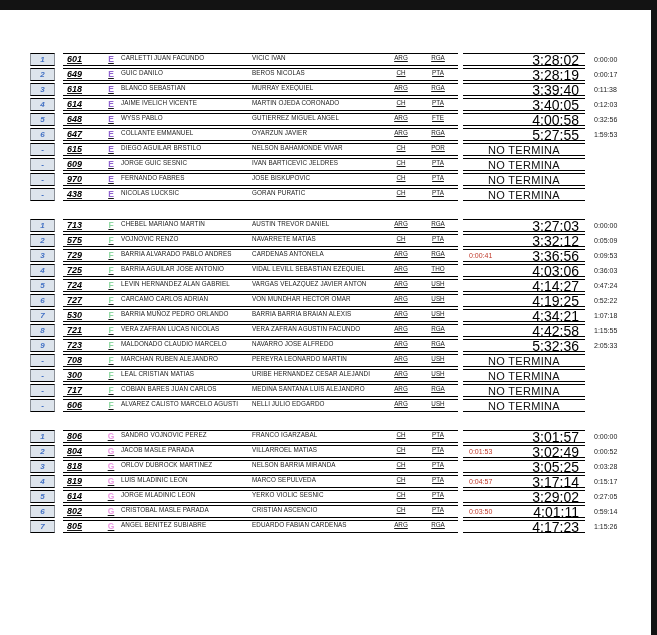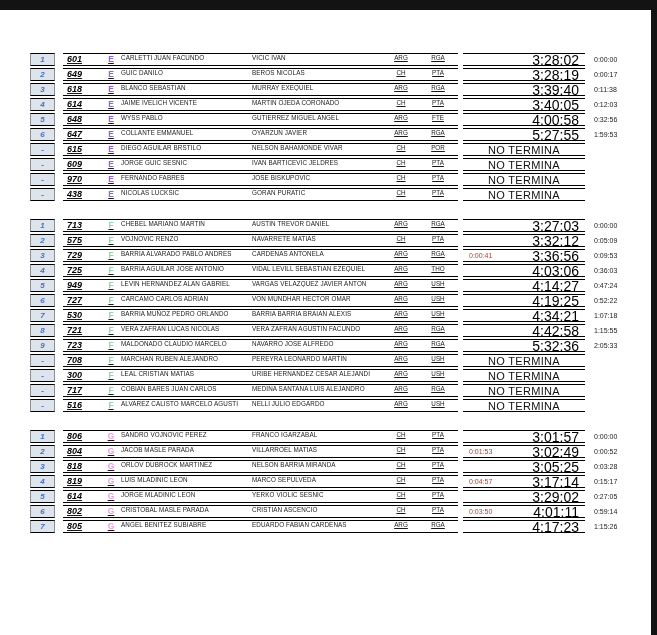--- a/index.html
+++ b/index.html
@@ -270,21 +270,21 @@
             <span class="region">THO</span>
           </div>
           <div class="timeblock">
             <span class="time">4:03:06</span>
           </div>
           <div class="gapcol">0:36:03</div>
         </div>
         <div class="row">
           <div class="pos" style="background: rgb(221, 228, 236); color: rgb(68, 114, 196);">5</div>
           <div class="main">
-            <span class="bib">949</span>
+            <span class="bib">724</span>
             <span class="cat" style="color: rgb(144, 217, 164);">F</span>
             <span class="n1">LEVIN HERNANDEZ ALAN GABRIEL</span>
             <span class="n2">VARGAS VELAZQUEZ JAVIER ANTON</span>
             <span class="country">ARG</span>
             <span class="region">USH</span>
           </div>
           <div class="timeblock">
             <span class="time">4:14:27</span>
           </div>
           <div class="gapcol">0:47:24</div>
@@ -390,21 +390,21 @@
             <span class="region">RGA</span>
           </div>
           <div class="timeblock">
             <span class="nt">NO TERMINA</span>
           </div>
           <div class="gapcol"></div>
         </div>
         <div class="row">
           <div class="pos" style="background: rgb(221, 228, 236); color: rgb(68, 114, 196);">-</div>
           <div class="main">
-            <span class="bib">516</span>
+            <span class="bib">606</span>
             <span class="cat" style="color: rgb(144, 217, 164);">F</span>
             <span class="n1">ALVAREZ CALISTO MARCELO AGUSTI</span>
             <span class="n2">NELLI JULIO EDGARDO</span>
             <span class="country">ARG</span>
             <span class="region">USH</span>
           </div>
           <div class="timeblock">
             <span class="nt">NO TERMINA</span>
           </div>
           <div class="gapcol"></div>

